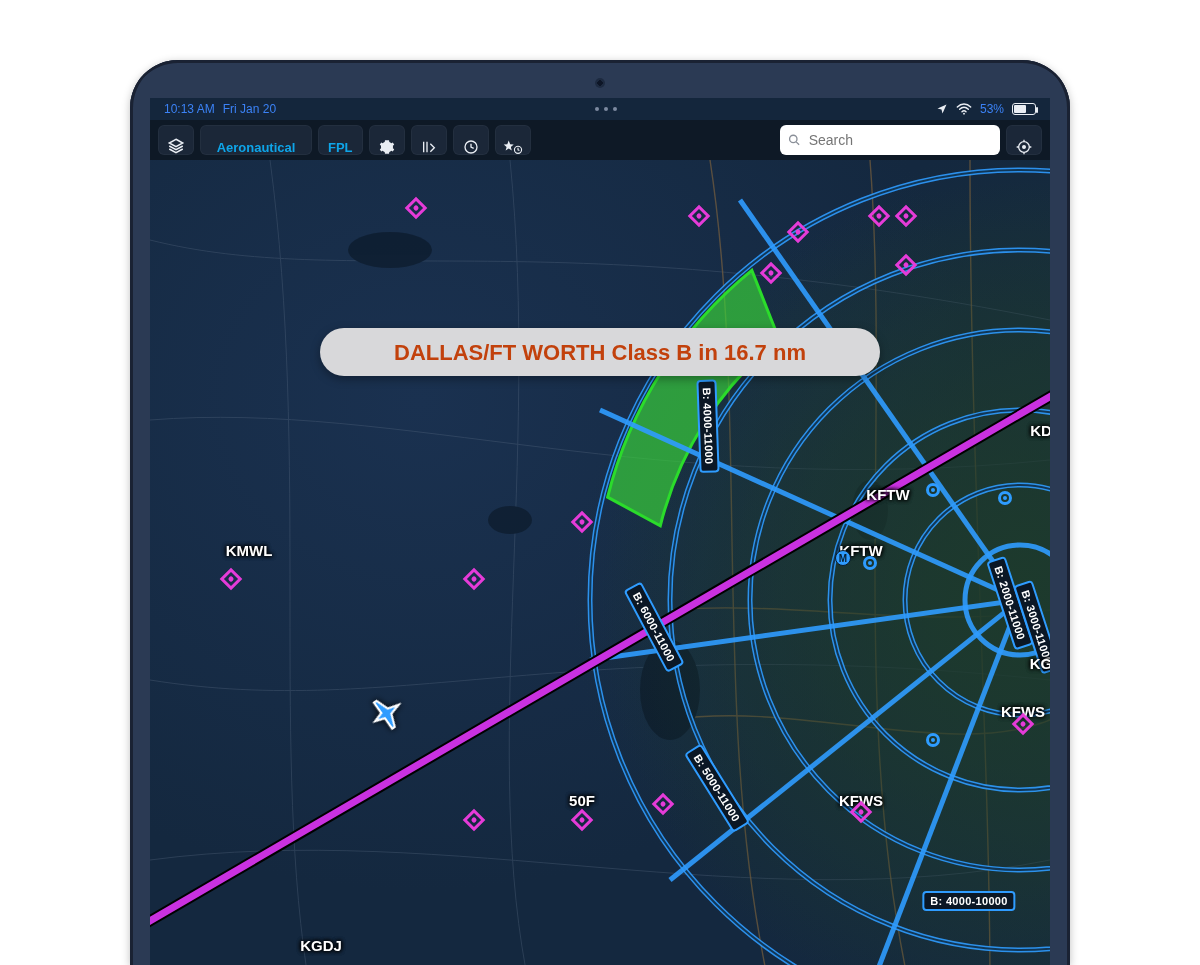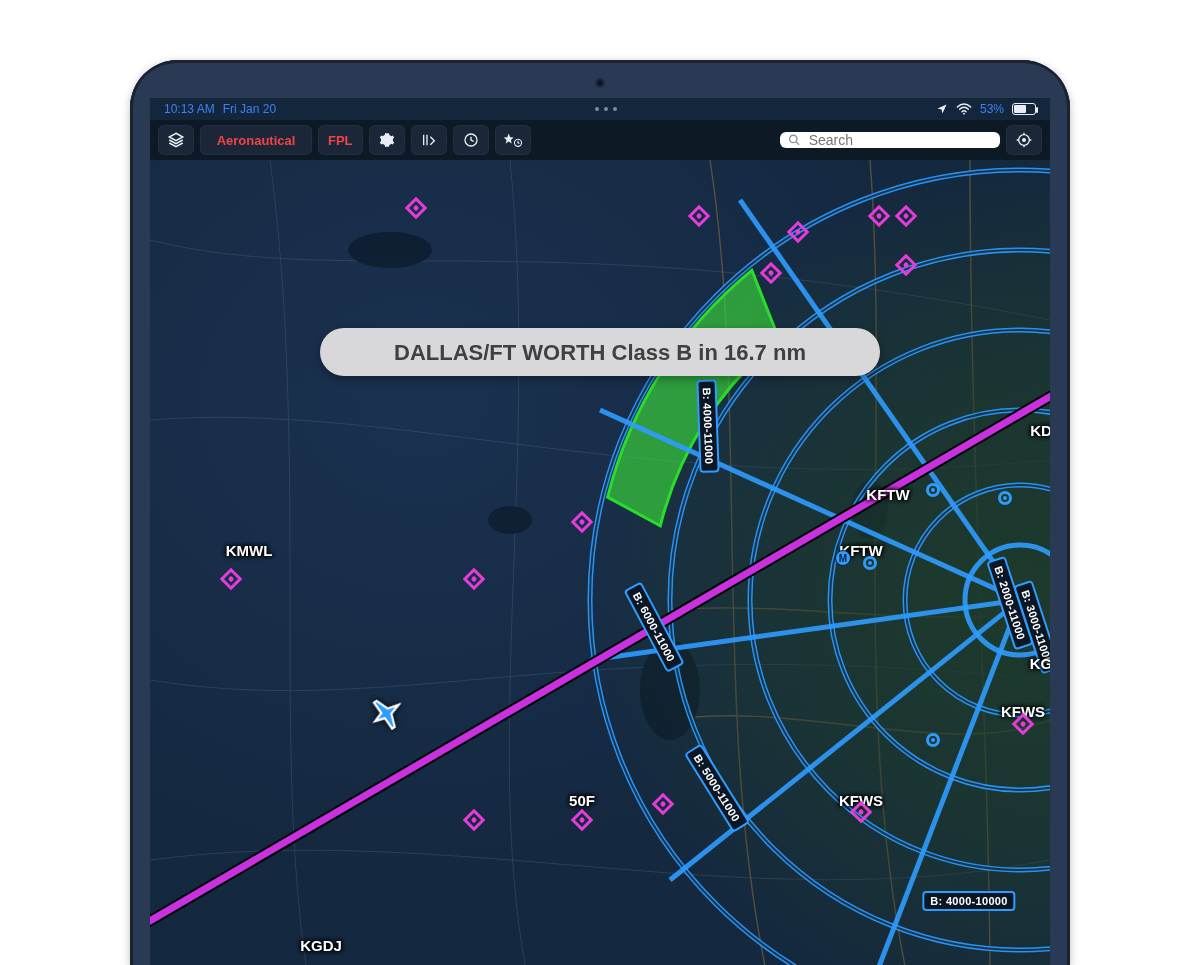--- a/index.html
+++ b/index.html
@@ -49,49 +49,49 @@
   .battery .fill{ position:absolute; left:1px; top:1px; bottom:1px; background:#e9edf3; border-radius:1px;}
   
   .toolbar {
     position:absolute; left:0; right:0; top:22px; height:40px;
     display:flex; align-items:center; gap:6px;
     padding:0 8px;
     background:#0e1926;
     z-index:50;
   }
   .tbtn {
-    height:30px; display:flex; align-items:center; justify-content:center;
-    background:#1b2738; color:#ef4444; border-radius:6px; font-size:13px; font-weight:600;
+    height:30px; display:flex; align-items:flex-end; justify-content:center;
+    background:#1b2738; color:#0ea5e9; border-radius:6px; font-size:13px; font-weight:600;
     padding:0 10px; min-width:34px; cursor:pointer;
     box-shadow: inset 0 0 0 1px rgba(255,255,255,.04);
   }
   .tbtn.iconic { padding:0; width:36px;}
   .search {
-    flex:0 0 220px; margin-left:auto; height:16px; background:#fff; border-radius:6px;
+    flex:0 0 220px; margin-left:auto; height:30px; background:#fff; border-radius:6px;
     display:flex; align-items:center; padding:0 8px; color:#8a8f98; gap:6px;
   }
   .search input{ border:0; outline:0; font-size:14px; color:#333; width:100%; background:transparent;}
   .svgicon{ display:block; }
   
   .map { position:absolute; left:0; right:0; top:62px; bottom:0; overflow:hidden;
     background:
       radial-gradient(1200px 900px at 120% 55%, rgba(31,60,48,.85), rgba(20,38,60,0) 55%),
       radial-gradient(800px 700px at 30% 30%, #1a3150, #14283f 70%),
       #14263c;
   }
   
   .roads { position:absolute; inset:0; opacity:.55; }
   
   .rings { position:absolute; inset:0; }
   
   .course { position:absolute; inset:0; }
   
   .pill {
     position:absolute; left:50%; transform:translateX(-50%); top:168px;
-    background: #d8d8da; color:#404040;
+    background: #d8d8da; color:#c2410c;
     border-radius:40px; padding:12px 28px 10px;
     min-width:560px; text-align:center;
     box-shadow:0 3px 10px rgba(0,0,0,.35);
     z-index:60; cursor:pointer;
   }
   .pill .line1{ font-size:22px; font-weight:700; }
   .pill .line2{ font-size:13px; font-weight:500; margin-top:2px;}
   .pill .line3{ font-size:12px; font-weight:500; margin-top:2px;}
   
   .wp { position:absolute; width:16px; height:16px; transform:translate(-50%,-50%) rotate(45deg);

